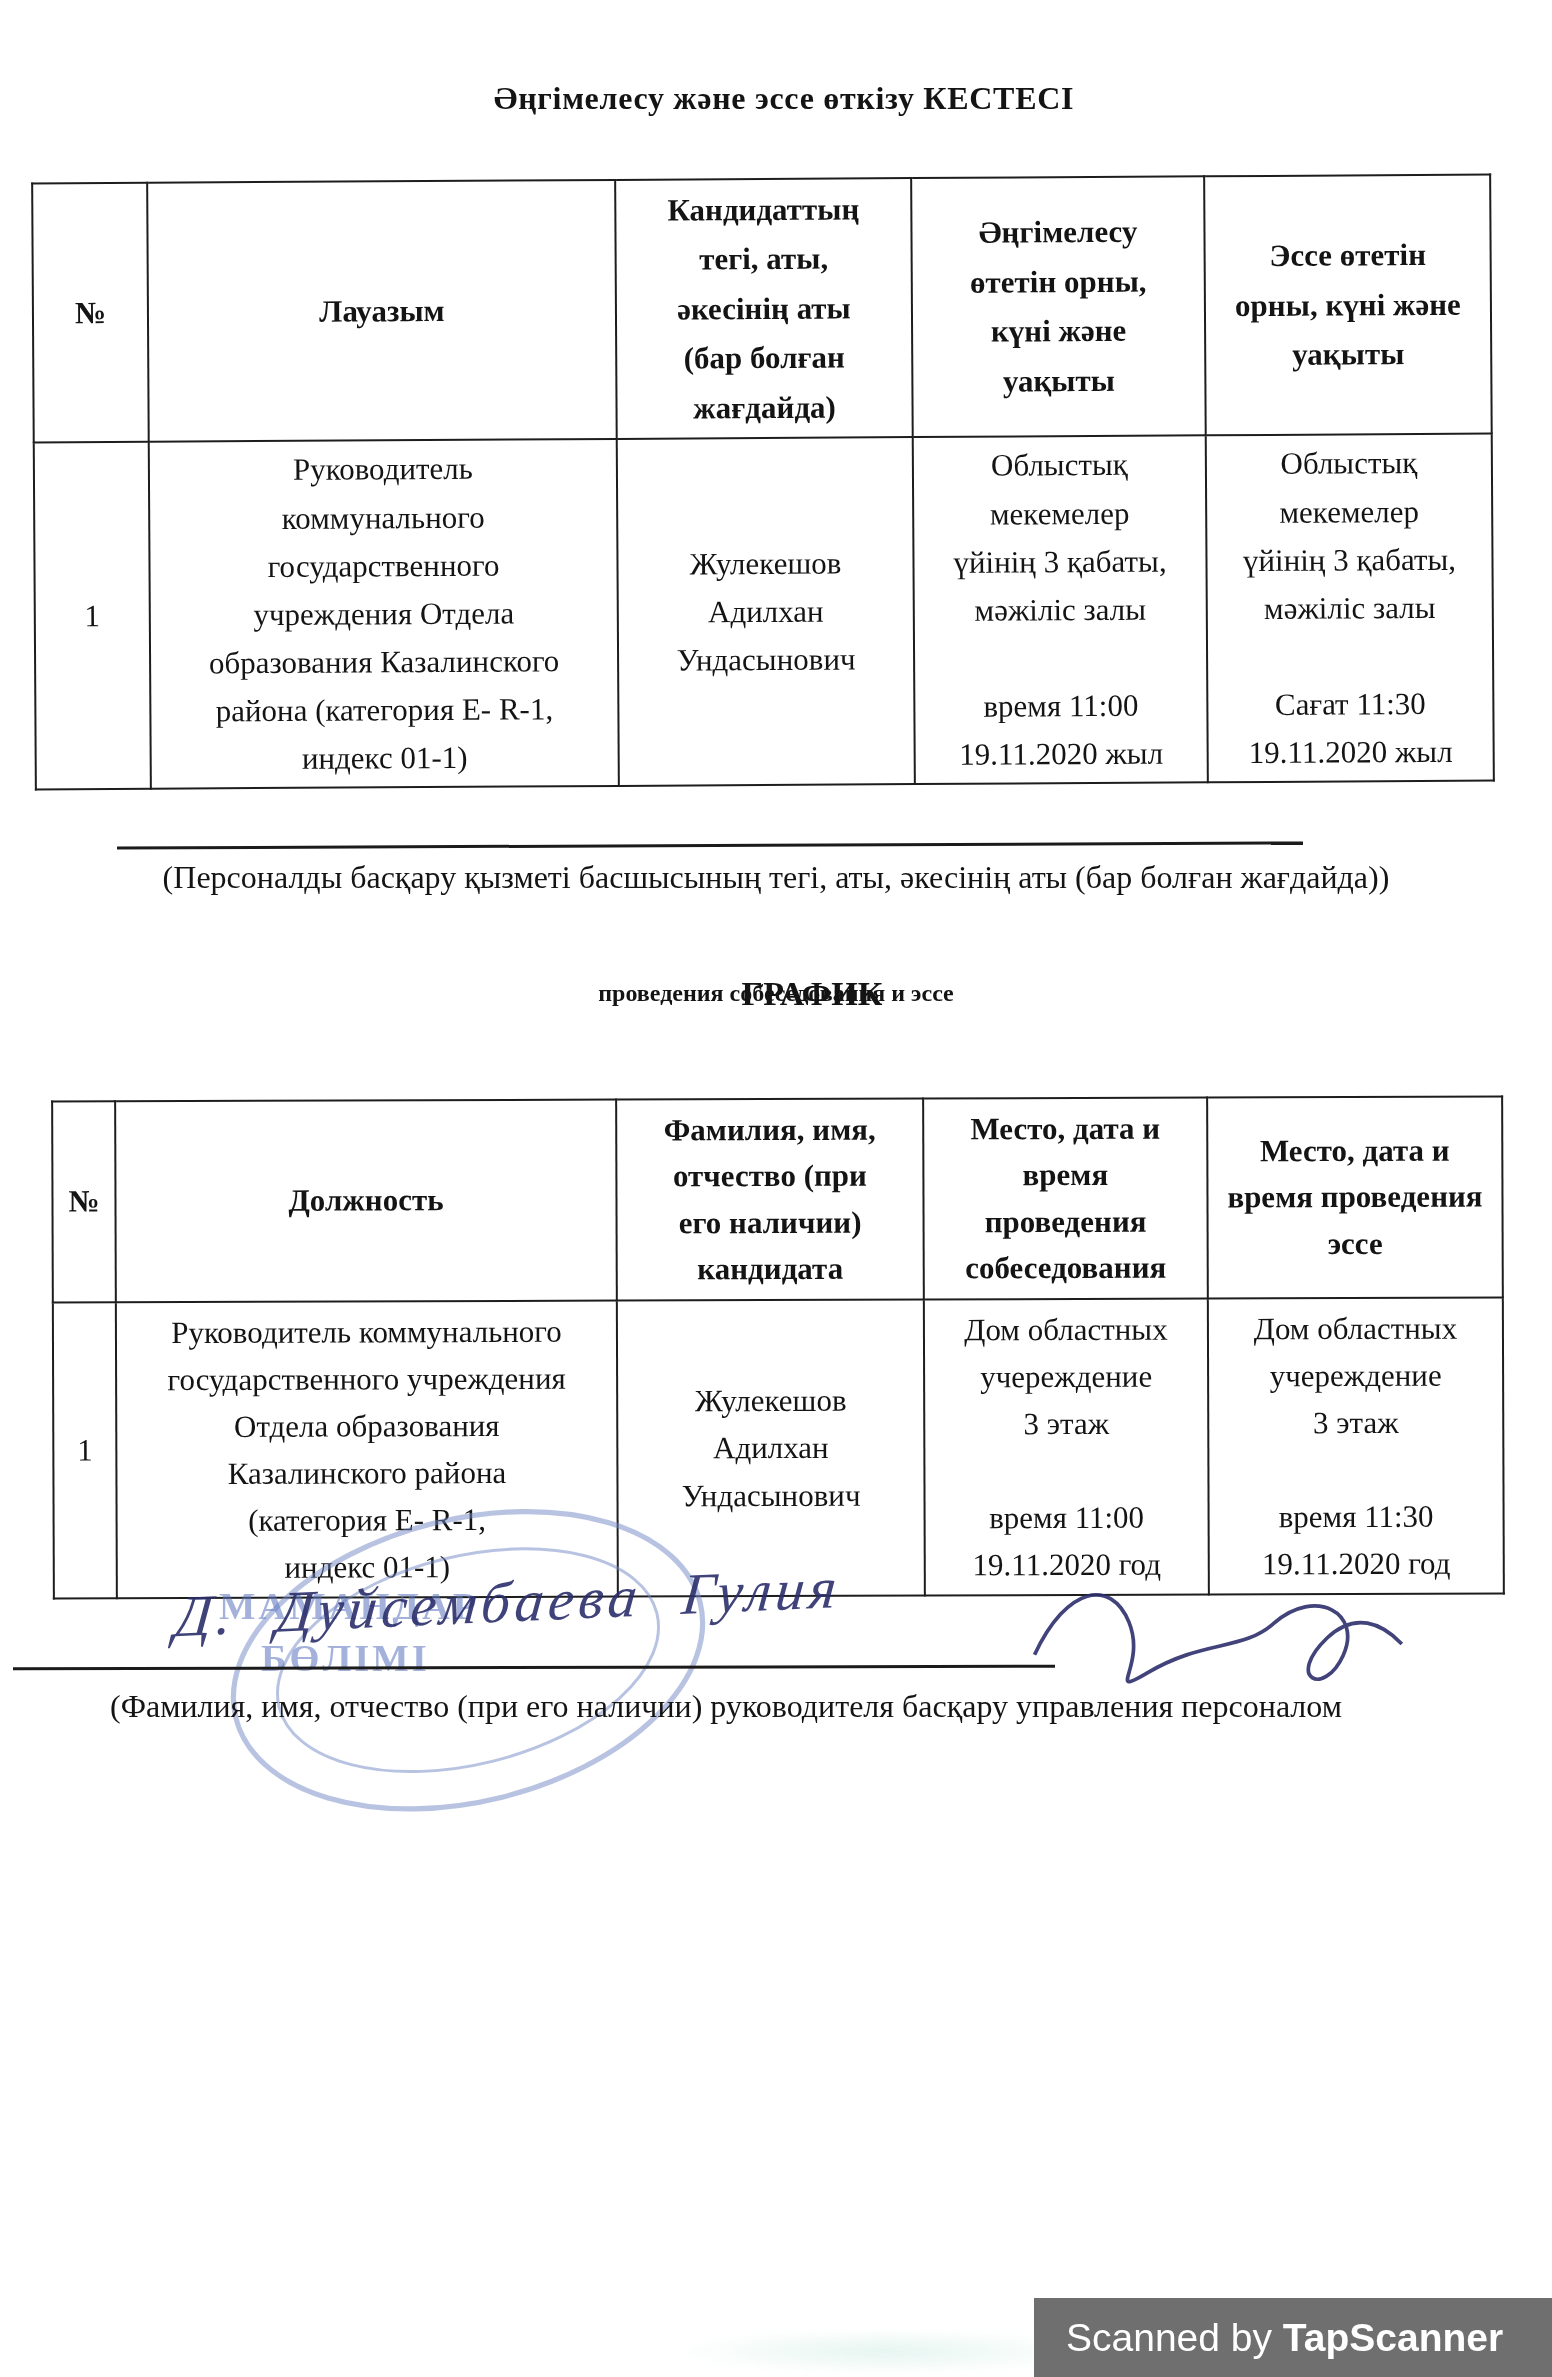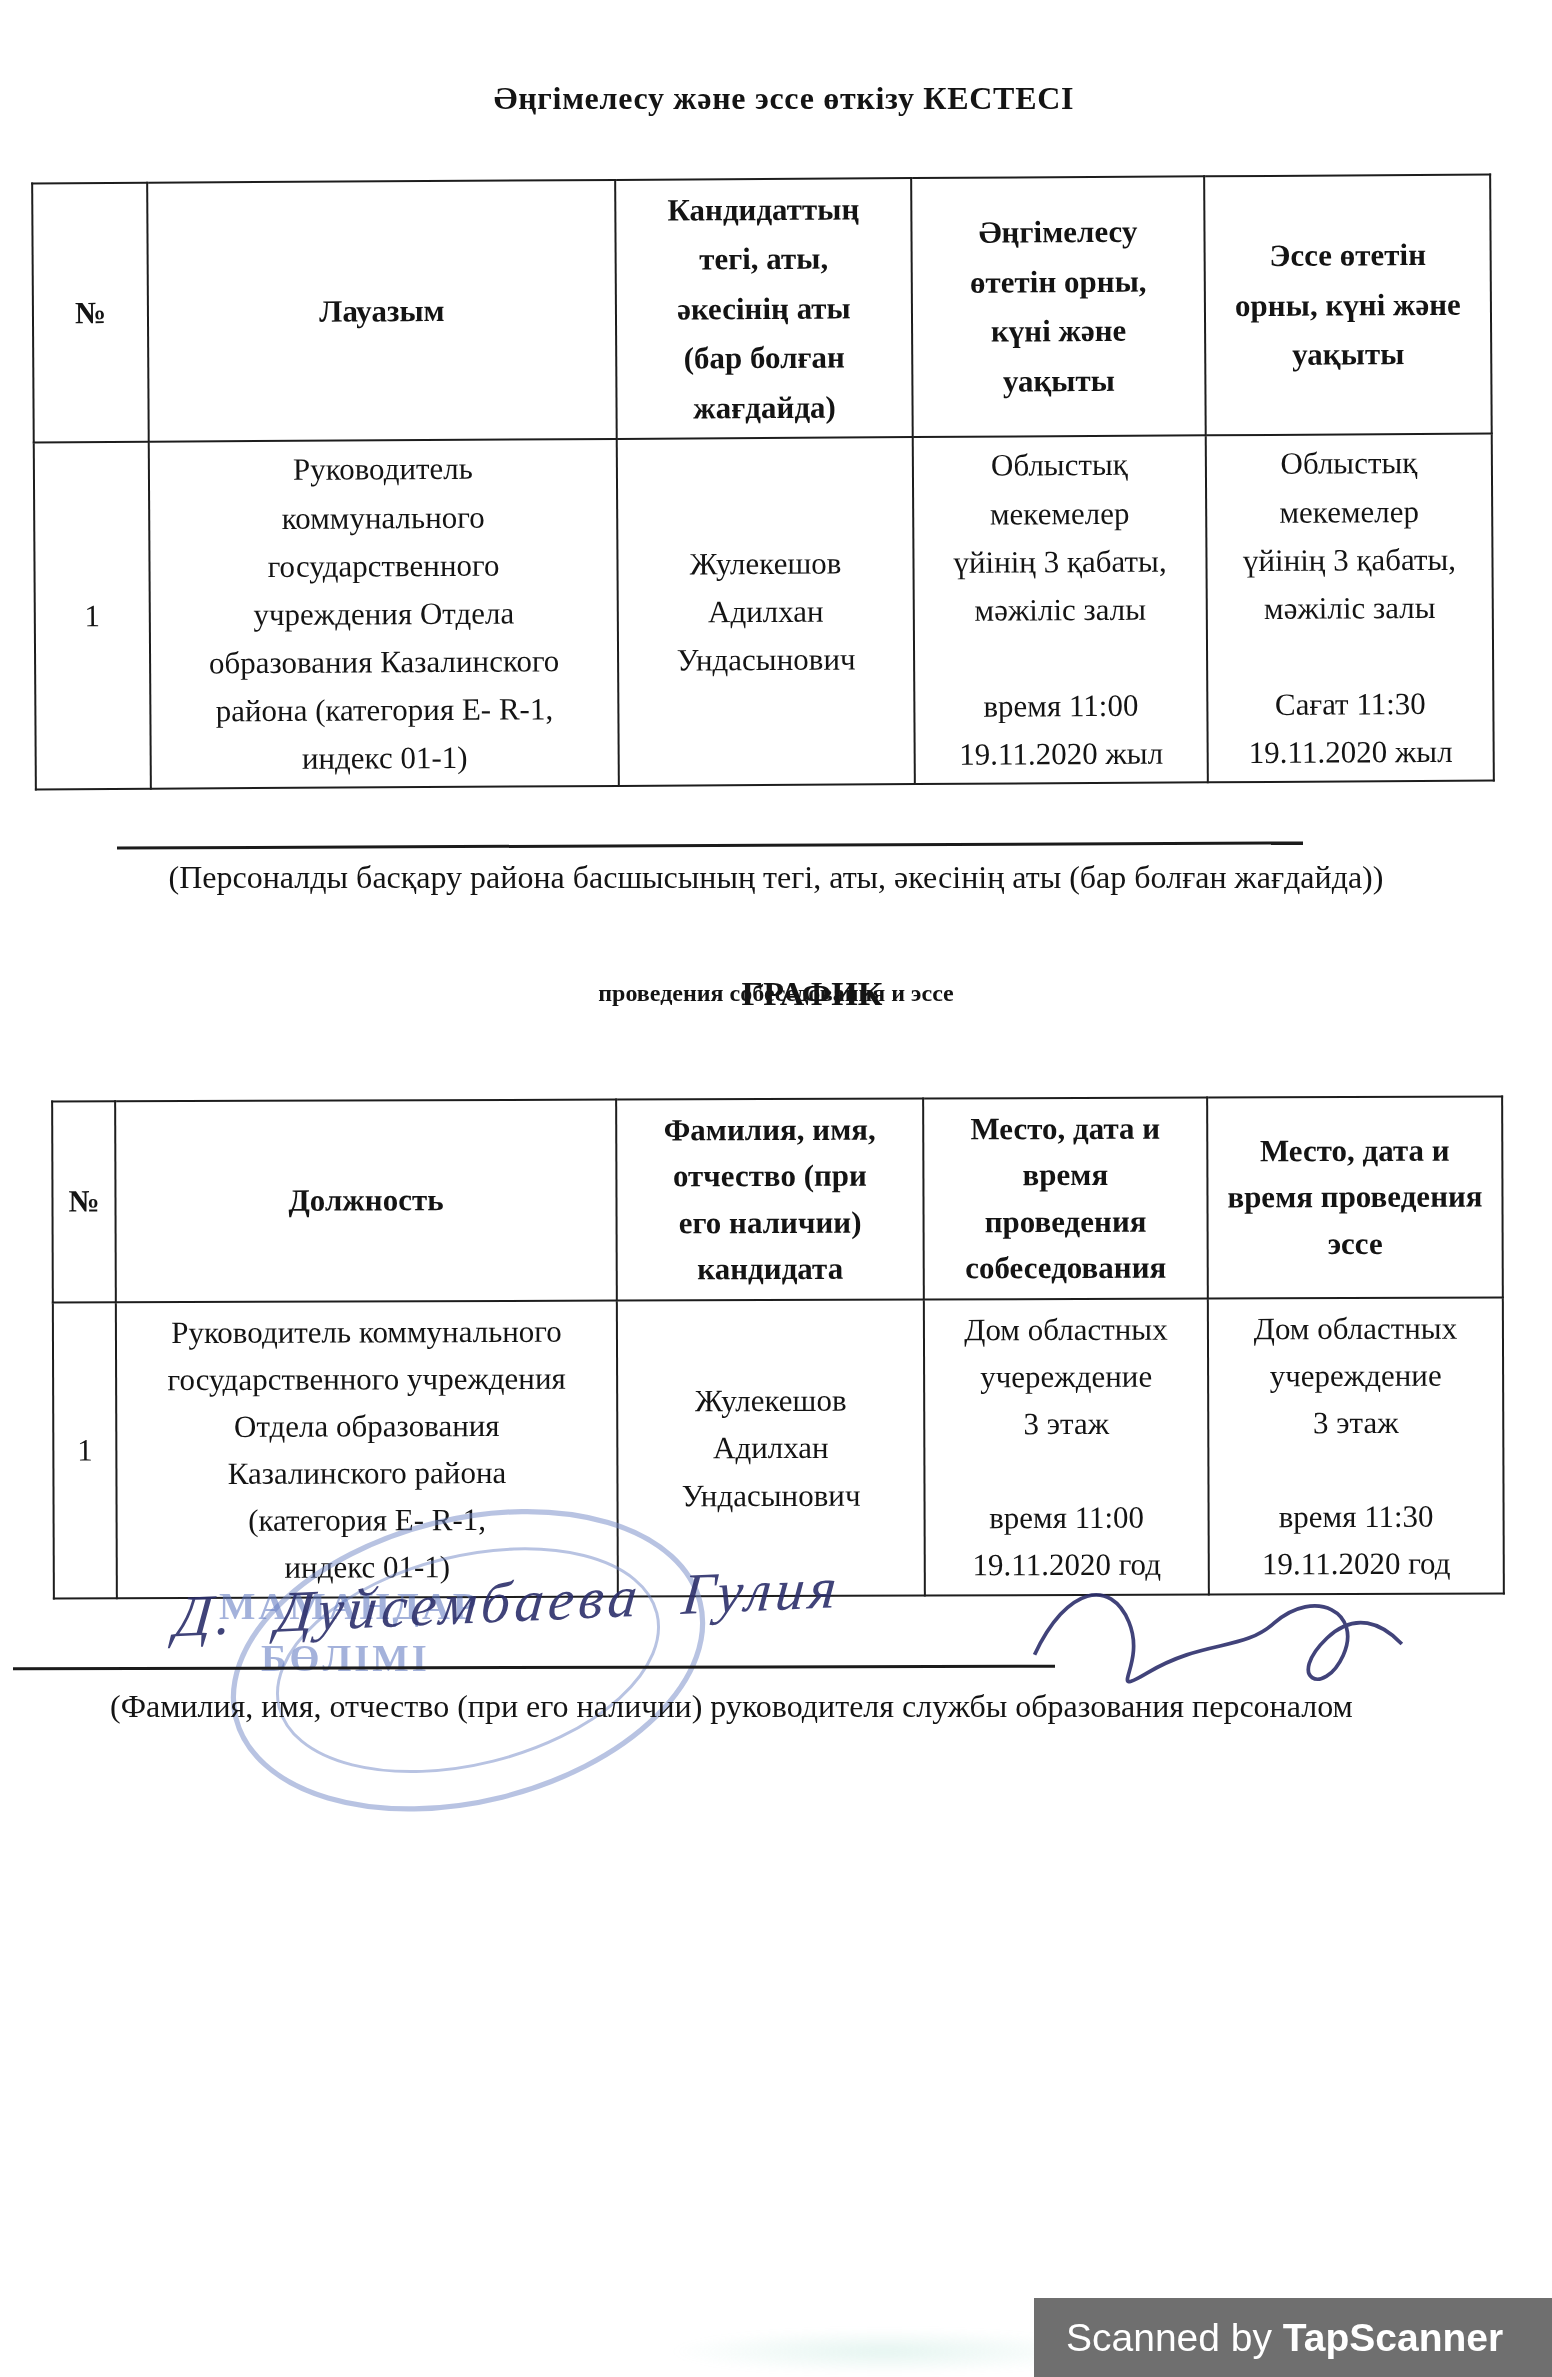--- a/index.html
+++ b/index.html
@@ -125,21 +125,21 @@
 үйінің 3 қабаты,
 мәжіліс залы
 
 Сағат 11:30
 19.11.2020 жыл</td>
     </tr>
   </tbody>
     </table>
 
   <div class="rule rule1"></div>
-  <div class="caption caption1">(Персоналды басқару района басшысының тегі, аты, әкесінің аты (бар болған жағдайда))</div>
+  <div class="caption caption1">(Персоналды басқару қызметі басшысының тегі, аты, әкесінің аты (бар болған жағдайда))</div>
 
   <div class="h2block h2l1">ГРАФИК</div>
   <div class="h2block h2l2">проведения собеседования и эссе</div>
 
   <table class="tbl t2">
     <colgroup>
       <col style="width:63px">
         <col style="width:501px">
         <col style="width:307px">
         <col style="width:284px">
@@ -198,21 +198,21 @@
       <text x="185" y="240" font-size="52" letter-spacing="4">БӨЛІМІ</text>
     </g>
   </svg>
 
   <div class="sig-text">Д. Дуйсембаева Гулия</div>
   <svg class="sig-flourish" viewBox="0 0 540 240" xmlns="http://www.w3.org/2000/svg">
     <path d="M20,140 C70,50 130,45 150,105 C170,165 110,205 170,175 C250,135 300,155 345,120 C405,75 465,115 435,170 C405,225 355,195 415,145 C455,112 490,130 515,160" fill="none" stroke="#2c2f6b" stroke-width="5" opacity="0.9" transform="rotate(-4 270 120)"></path>
   </svg>
 
   <div class="rule rule2"></div>
-  <div class="caption caption2">(Фамилия, имя, отчество (при его наличии) руководителя службы образования персоналом</div>
+  <div class="caption caption2">(Фамилия, имя, отчество (при его наличии) руководителя басқару управления персоналом</div>
 
   <div class="smudge"></div>
 
   <div class="banner">
     <span>Scanned by </span><b>TapScanner</b>
   </div>
 
 </div>
 
 

